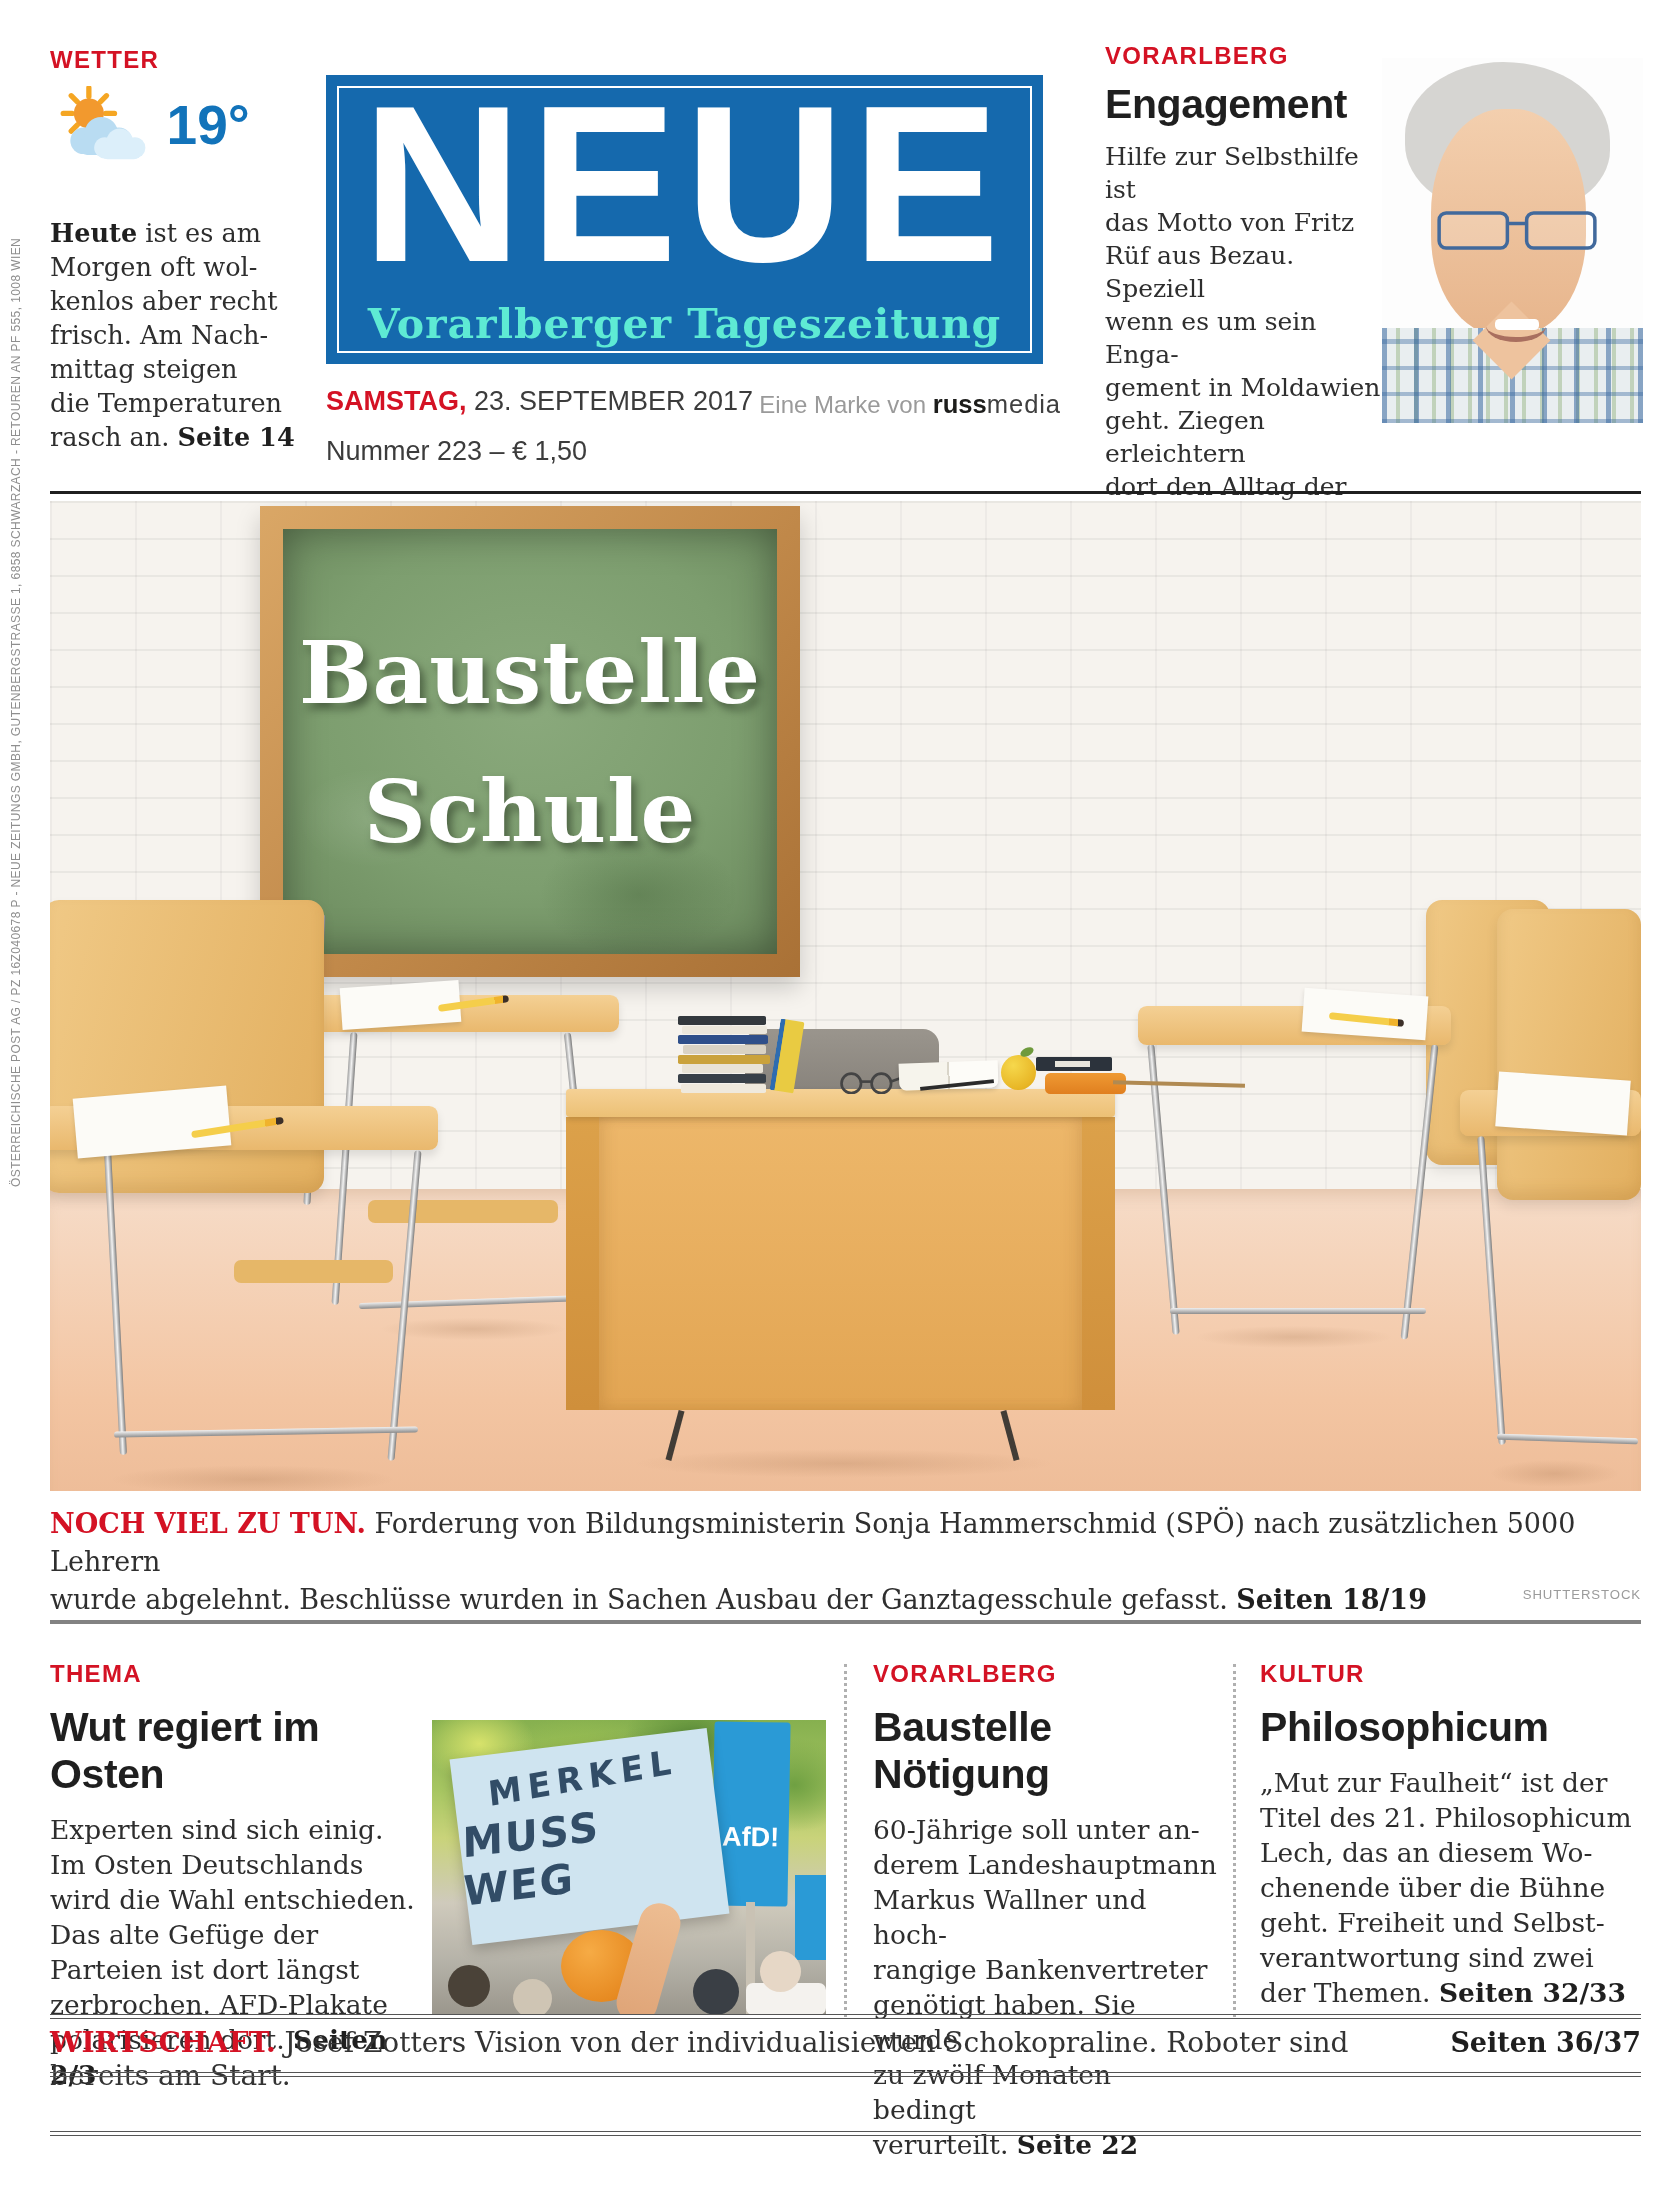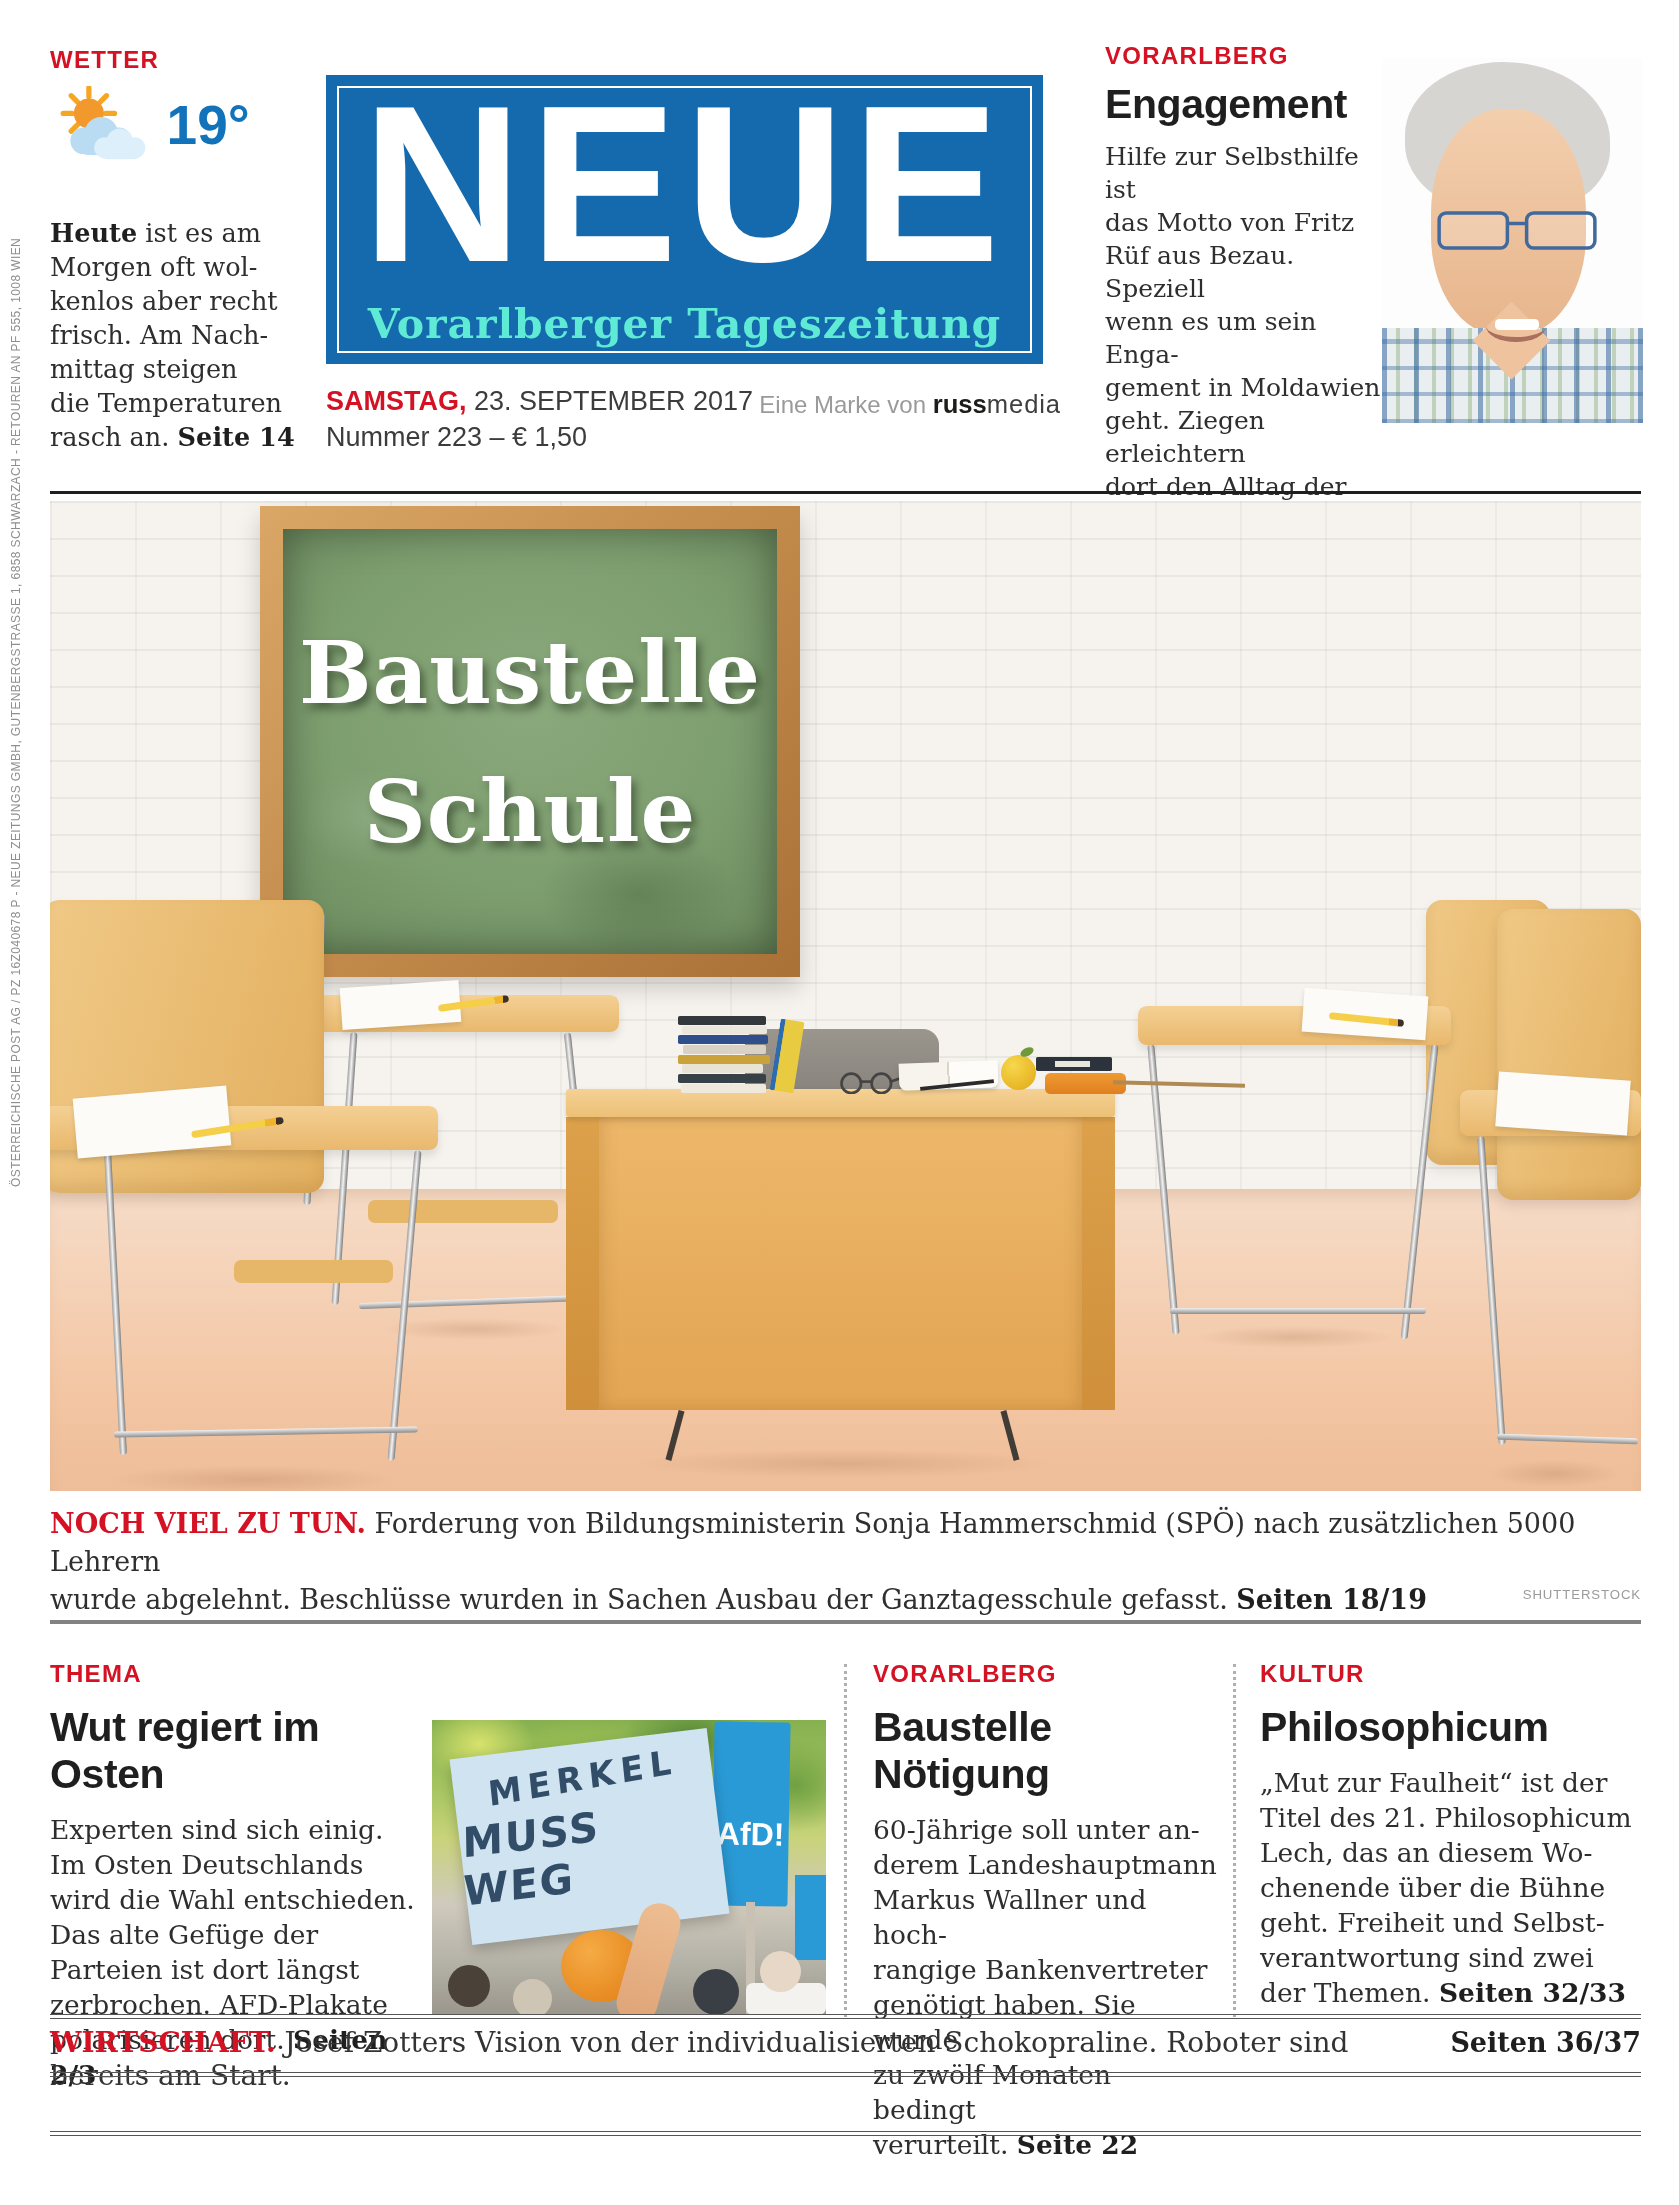--- a/index.html
+++ b/index.html
@@ -28,21 +28,21 @@
   .logo-box{position:absolute;left:326px;top:75px;width:717px;height:289px;
     background:#1569ad;overflow:hidden;display:flex;flex-direction:column;align-items:center;}
   .logo-border{position:absolute;inset:10.6px;border:2.6px solid #fff;pointer-events:none;}
   .logo-title{font-family:"Liberation Sans",sans-serif;font-weight:bold;font-size:222px;
     line-height:.88;letter-spacing:7px;color:#fff;margin-top:12.4px;}
   .logo-sub{font-family:"DejaVu Serif",serif;font-weight:bold;font-size:41px;color:#5eead4;
     margin-top:auto;margin-bottom:16px;letter-spacing:0.9px;}
   .date-row{position:absolute;left:326px;top:386px;width:735px;
     font-family:"Liberation Sans",sans-serif;font-size:27px;color:#3c3c3c;}
   .date-day{color:#d41224;font-weight:bold;}
-  .issue-line{margin-top:5px;}
+  .issue-line{margin-top:19px;}
   .brand{position:absolute;right:0;top:3.5px;font-size:24px;color:#9a9a9a;}
   .brand-bold{font-weight:bold;color:#1d1d1b;font-size:25.6px;}
   .brand-rest{color:#3f3f3f;font-size:25.6px;letter-spacing:0.9px;}
 
   
   .topright{position:absolute;left:1105px;top:42px;width:279px;}
   .tr-head{font-family:"Liberation Sans",sans-serif;font-weight:bold;font-size:41px;
     color:#1f1f1f;margin-top:10.6px;letter-spacing:-0.4px;}
   .tr-body{margin-top:12.4px;font-size:25px;line-height:33px;}
   .tr-ref{font-weight:bold;color:#1f1f1f;font-size:25px;}
@@ -152,21 +152,21 @@
   .sign{position:absolute;left:28px;top:23px;width:259px;height:187px;background:#cfe4f0;
     transform:rotate(-7deg);box-shadow:0 5.3px 12.4px rgba(0,0,0,.22);
     display:flex;flex-direction:column;align-items:center;padding-top:14px;box-sizing:border-box;}
   .sign-l1{font-family:"DejaVu Sans",sans-serif;font-weight:bold;font-size:34px;color:#324d67;
     letter-spacing:6.2px;transform:rotate(-3deg) skewX(-4deg);}
   .sign-l2{font-family:"DejaVu Sans",sans-serif;font-weight:bold;font-size:41px;color:#324d67;
     letter-spacing:1.8px;margin-top:7px;transform:skewX(-6deg);}
   .afd{position:absolute;left:281px;top:1.8px;width:76px;height:184px;background:#2a9ad6;border-radius:3.5px;
     transform:rotate(1deg);display:flex;align-items:flex-end;justify-content:center;padding-bottom:53px;
     box-sizing:border-box;}
-  .afd-txt{font-family:"Liberation Sans",sans-serif;font-weight:bold;font-size:32px;color:#fff;}
+  .afd-txt{font-family:"Liberation Sans",sans-serif;font-weight:bold;font-size:27px;color:#fff;}
   .afd2{position:absolute;left:363px;top:155px;width:31px;height:85px;background:#2a9ad6;}
   .pole{position:absolute;left:314px;top:182px;width:8.8px;height:113px;background:#c9c2b4;}
   .orangeblob{position:absolute;left:129px;top:210px;width:81px;height:72px;border-radius:50%;
     background:radial-gradient(circle at 35% 30%,#f6ab45,#e07c12);}
   .arm{position:absolute;left:196px;top:182px;width:41px;height:122px;border-radius:19.4px;
     background:linear-gradient(#edbd92,#dfa477);transform:rotate(16deg);}
   .head{position:absolute;border-radius:50%;}
   .shirt-w{position:absolute;left:314px;top:263px;width:80px;height:32px;background:#f4f2ee;border-radius:7px;}
 
   

